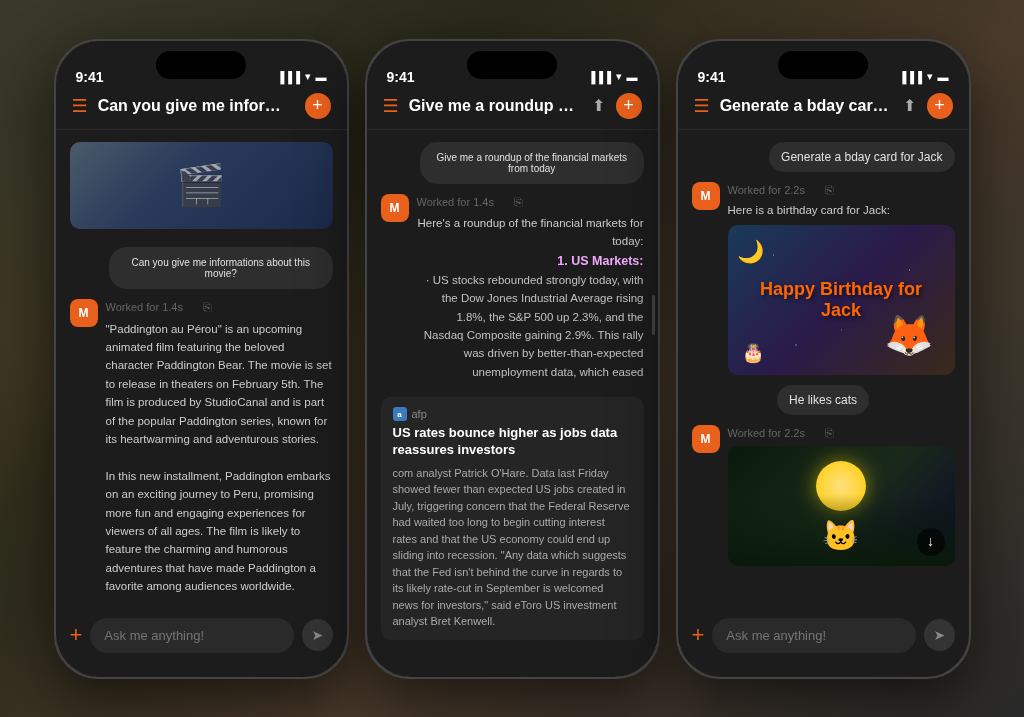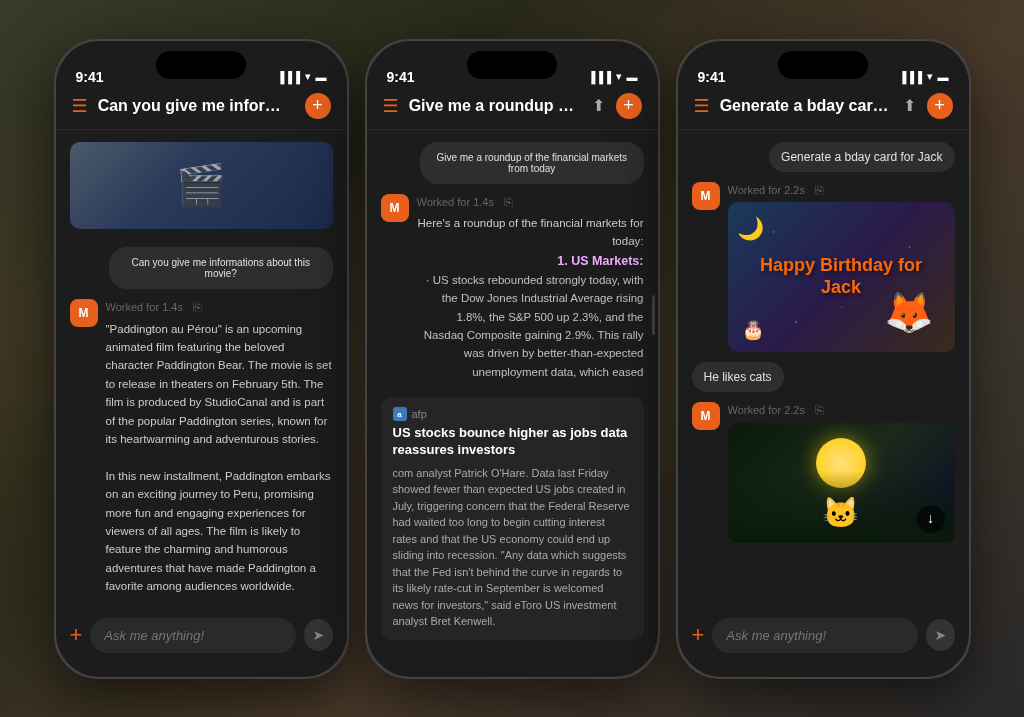--- a/index.html
+++ b/index.html
@@ -201,21 +201,21 @@
       color: #d0d0d0;
       line-height: 1.5;
     }
 
     .ai-meta {
       font-size: 11px;
       color: #666;
       margin-bottom: 4px;
       display: flex;
       align-items: center;
-      gap: 10px;
+      gap: 20px;
     }
 
     .movie-thumbnail {
       width: 100%;
       height: 110px;
       background: linear-gradient(135deg, #2a3a4a, #1a2a3a);
       border-radius: 10px;
       margin-bottom: 8px;
       overflow: hidden;
       position: relative;
@@ -298,21 +298,20 @@
 
     .chat-input {
       flex: 1;
       background: #2a2a2a;
       border: none;
       border-radius: 20px;
       padding: 10px 14px;
       color: #666;
       font-size: 13px;
       outline: none;
-      font-style: italic;
     }
 
     .send-btn {
       width: 32px;
       height: 32px;
       background: #333;
       border-radius: 50%;
       display: flex;
       align-items: center;
       justify-content: center;
@@ -545,21 +544,21 @@
             </div>
           </div>
           <div class="scrollbar-indicator"></div>
         </div>
 
         <div class="news-card">
           <div class="news-source">
             <span class="news-source-dot">a</span>
             <span>afp</span>
           </div>
-          <div class="news-headline">US stocks bounce higher as jobs data reassures investors</div>
+          <div class="news-headline">US rates bounce higher as jobs data reassures investors</div>
           <div class="news-body">com analyst Patrick O'Hare. Data last Friday showed fewer than expected US jobs created in July, triggering concern that the Federal Reserve had waited too long to begin cutting interest rates and that the US economy could end up sliding into recession. "Any data which suggests that the Fed isn't behind the curve in regards to its likely rate-cut in September is welcomed news for investors," said eToro US investment analyst Bret Kenwell.</div>
         </div>
 
       </div>
 
     </div>
   </div>
 
   <div class="phone">
     <div class="phone-content">
@@ -586,35 +585,38 @@
         <div class="user-msg-right" style="align-self:flex-end;">
           <span>Generate a bday card for Jack</span>
         </div>
 
         <div class="ai-msg">
           <div class="ai-avatar">M</div>
           <div class="ai-bubble">
             <div class="ai-meta">
               <span>Worked for 2.2s</span>
               <span>⎘</span>
+            </div>
+            <div style="font-size:11.5px; color:#ccc; margin-bottom:6px;">
+              <span>Here is a birthday card for Jack:</span>
             </div>
 
             <div class="bday-card-img">
               <div class="bday-card-stars"></div>
               <div class="bday-card-content">
                 <div class="bday-card-title">Happy Birthday for<br>Jack</div>
               </div>
               <div style="position:absolute;top:10px;left:10px;font-size:22px;">🌙</div>
               <div class="bday-fox">🦊</div>
               <div style="position:absolute;bottom:8px;left:15px;font-size:18px;">🎂</div>
             </div>
           </div>
         </div>
 
-        <div style="display:flex; justify-content:flex-start;">
+        <div style="display:flex; justify-content:center;">
           <div class="user-msg-right">
             <span>He likes cats</span>
           </div>
         </div>
 
         <div class="ai-msg">
           <div class="ai-avatar">M</div>
           <div class="ai-bubble">
             <div class="ai-meta">
               <span>Worked for 2.2s</span>

